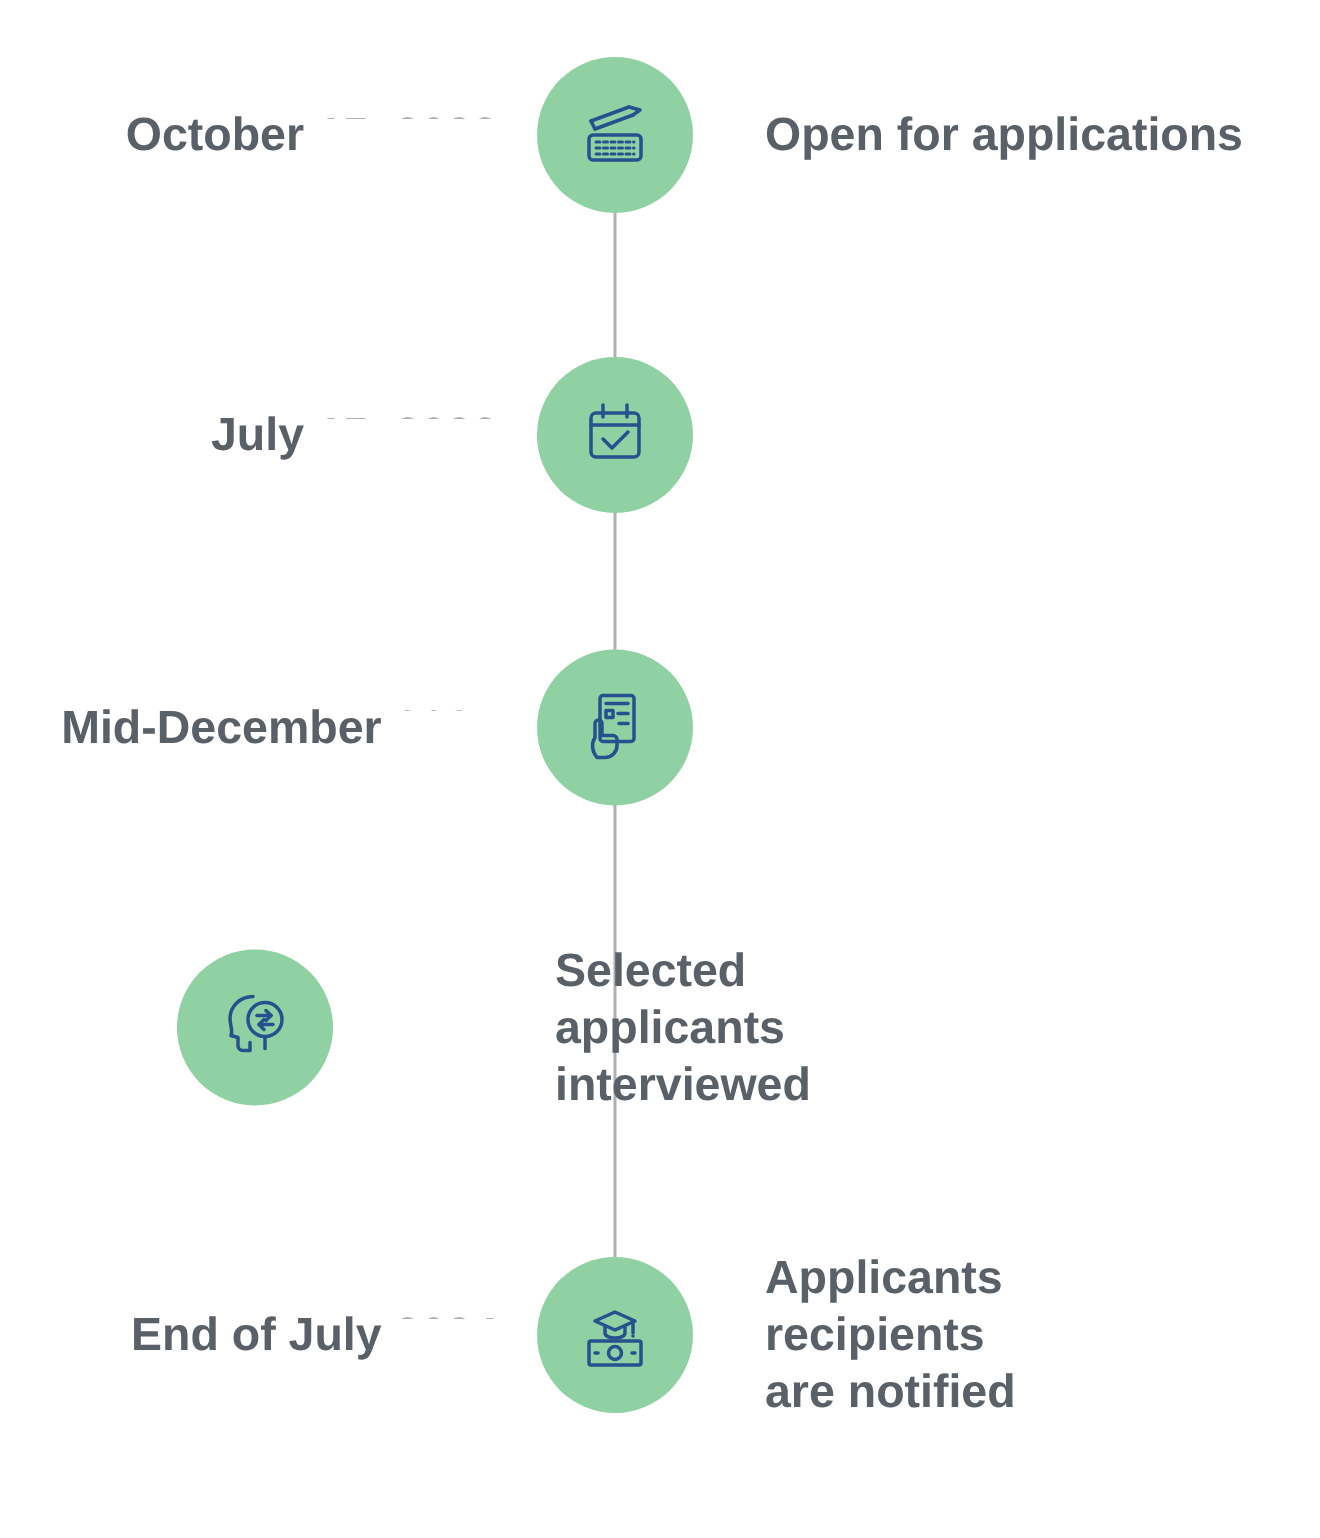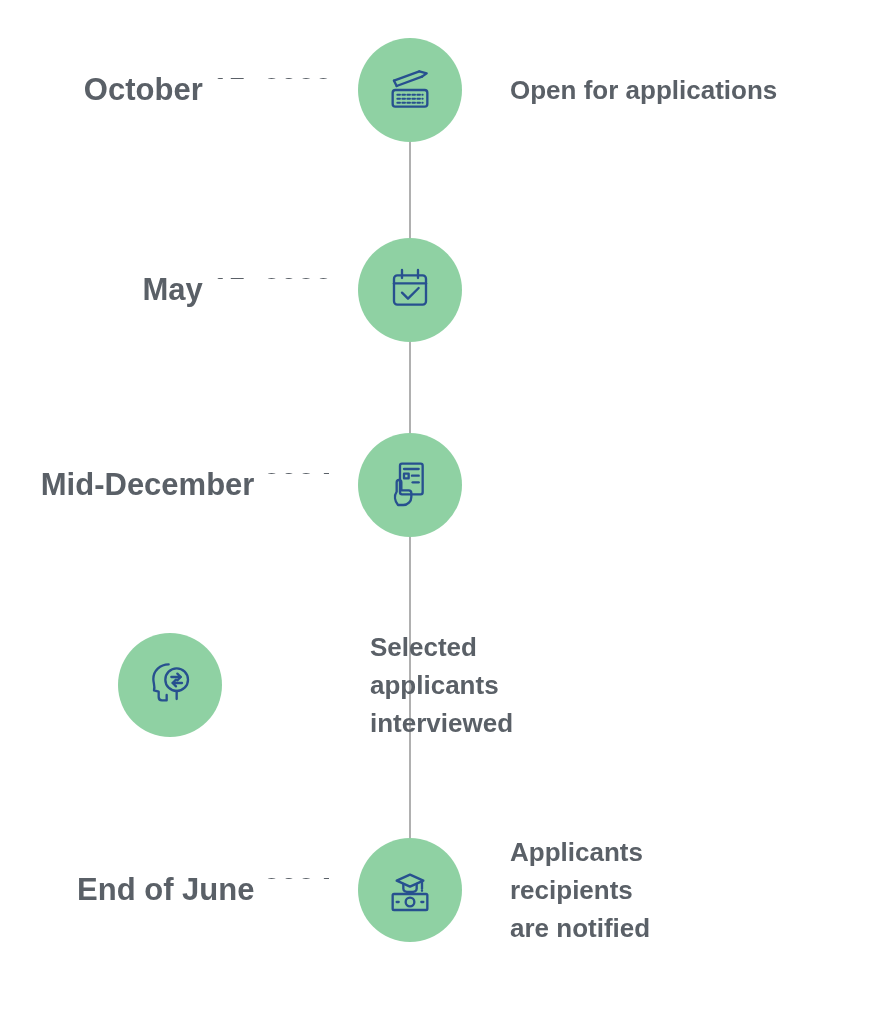--- a/index.html
+++ b/index.html
@@ -37,21 +37,21 @@
   .node{
     width:104px;height:104px;
     border-radius:50%;
     background:#8fd1a3;
     display:flex;align-items:center;justify-content:center;
     justify-self:center;
     position:relative;z-index:2;
   }
   .desc{
     font-weight:700;
-    font-size:26px;
+    font-size:31px;
     line-height:38px;
     color:#5a6067;
     white-space:pre-line;
     padding-left:30px;
   }
   .redacted{position:relative;}
   .redacted::after{
     content:"";
     position:absolute;
     left:-2px;right:-6px;top:7px;bottom:-2px;
@@ -77,21 +77,21 @@
         <rect x="22" y="48" width="52" height="25" rx="4"></rect>
         <line x1="29" y1="55" x2="67" y2="55" stroke-dasharray="4 3.5" stroke-width="3"></line>
         <line x1="29" y1="61" x2="67" y2="61" stroke-dasharray="4 3.5" stroke-width="3"></line>
         <line x1="29" y1="67" x2="67" y2="67" stroke-dasharray="4 3.5" stroke-width="3"></line>
       </svg>
     </div>
     <div class="desc"><span>Open for applications</span></div>
   </div>
 
   <div class="row r2">
-    <div class="date"><span>May </span><span class="redacted">15, 2032</span></div>
+    <div class="date"><span>July </span><span class="redacted">15, 2032</span></div>
     <div class="node">
       <svg viewBox="0 0 96 96" width="64" height="64" fill="none" stroke="#27508f" stroke-width="3.5" stroke-linecap="round" stroke-linejoin="round">
         <rect x="24" y="26" width="48" height="44" rx="5"></rect>
         <line x1="24" y1="38" x2="72" y2="38"></line>
         <line x1="36" y1="18" x2="36" y2="30"></line>
         <line x1="60" y1="18" x2="60" y2="30"></line>
         <polyline points="36,52 45,61 61,45"></polyline>
       </svg>
     </div>
   </div>
@@ -120,21 +120,21 @@
         <path d="M59 31 l5 5 -5 5"></path>
         <path d="M66 45 h-14"></path>
         <path d="M57 40 l-5 5 5 5"></path>
       </svg>
     </div>
     <div class="desc"><span>Selected applicants
 interviewed</span></div>
   </div>
 
   <div class="row r5">
-    <div class="date"><span>End of June </span><span class="redacted">2024</span></div>
+    <div class="date"><span>End of July </span><span class="redacted">2024</span></div>
     <div class="node">
       <svg viewBox="0 0 96 96" width="64" height="64" fill="none" stroke="#27508f" stroke-width="3.5" stroke-linecap="round" stroke-linejoin="round">
         <polygon points="48,25 68,34 48,43 28,34"></polygon>
         <path d="M38 39 v7 c0 3 4.5 5 10 5 s10 -2 10 -5 v-7"></path>
         <line x1="66" y1="36" x2="66" y2="46"></line>
         <circle cx="66" cy="49" r="1.8" fill="#27508f" stroke="none"></circle>
         <rect x="22" y="54" width="52" height="24" rx="2"></rect>
         <circle cx="48" cy="66" r="6.5"></circle>
         <line x1="28" y1="66" x2="31" y2="66"></line>
         <line x1="65" y1="66" x2="68" y2="66"></line>

